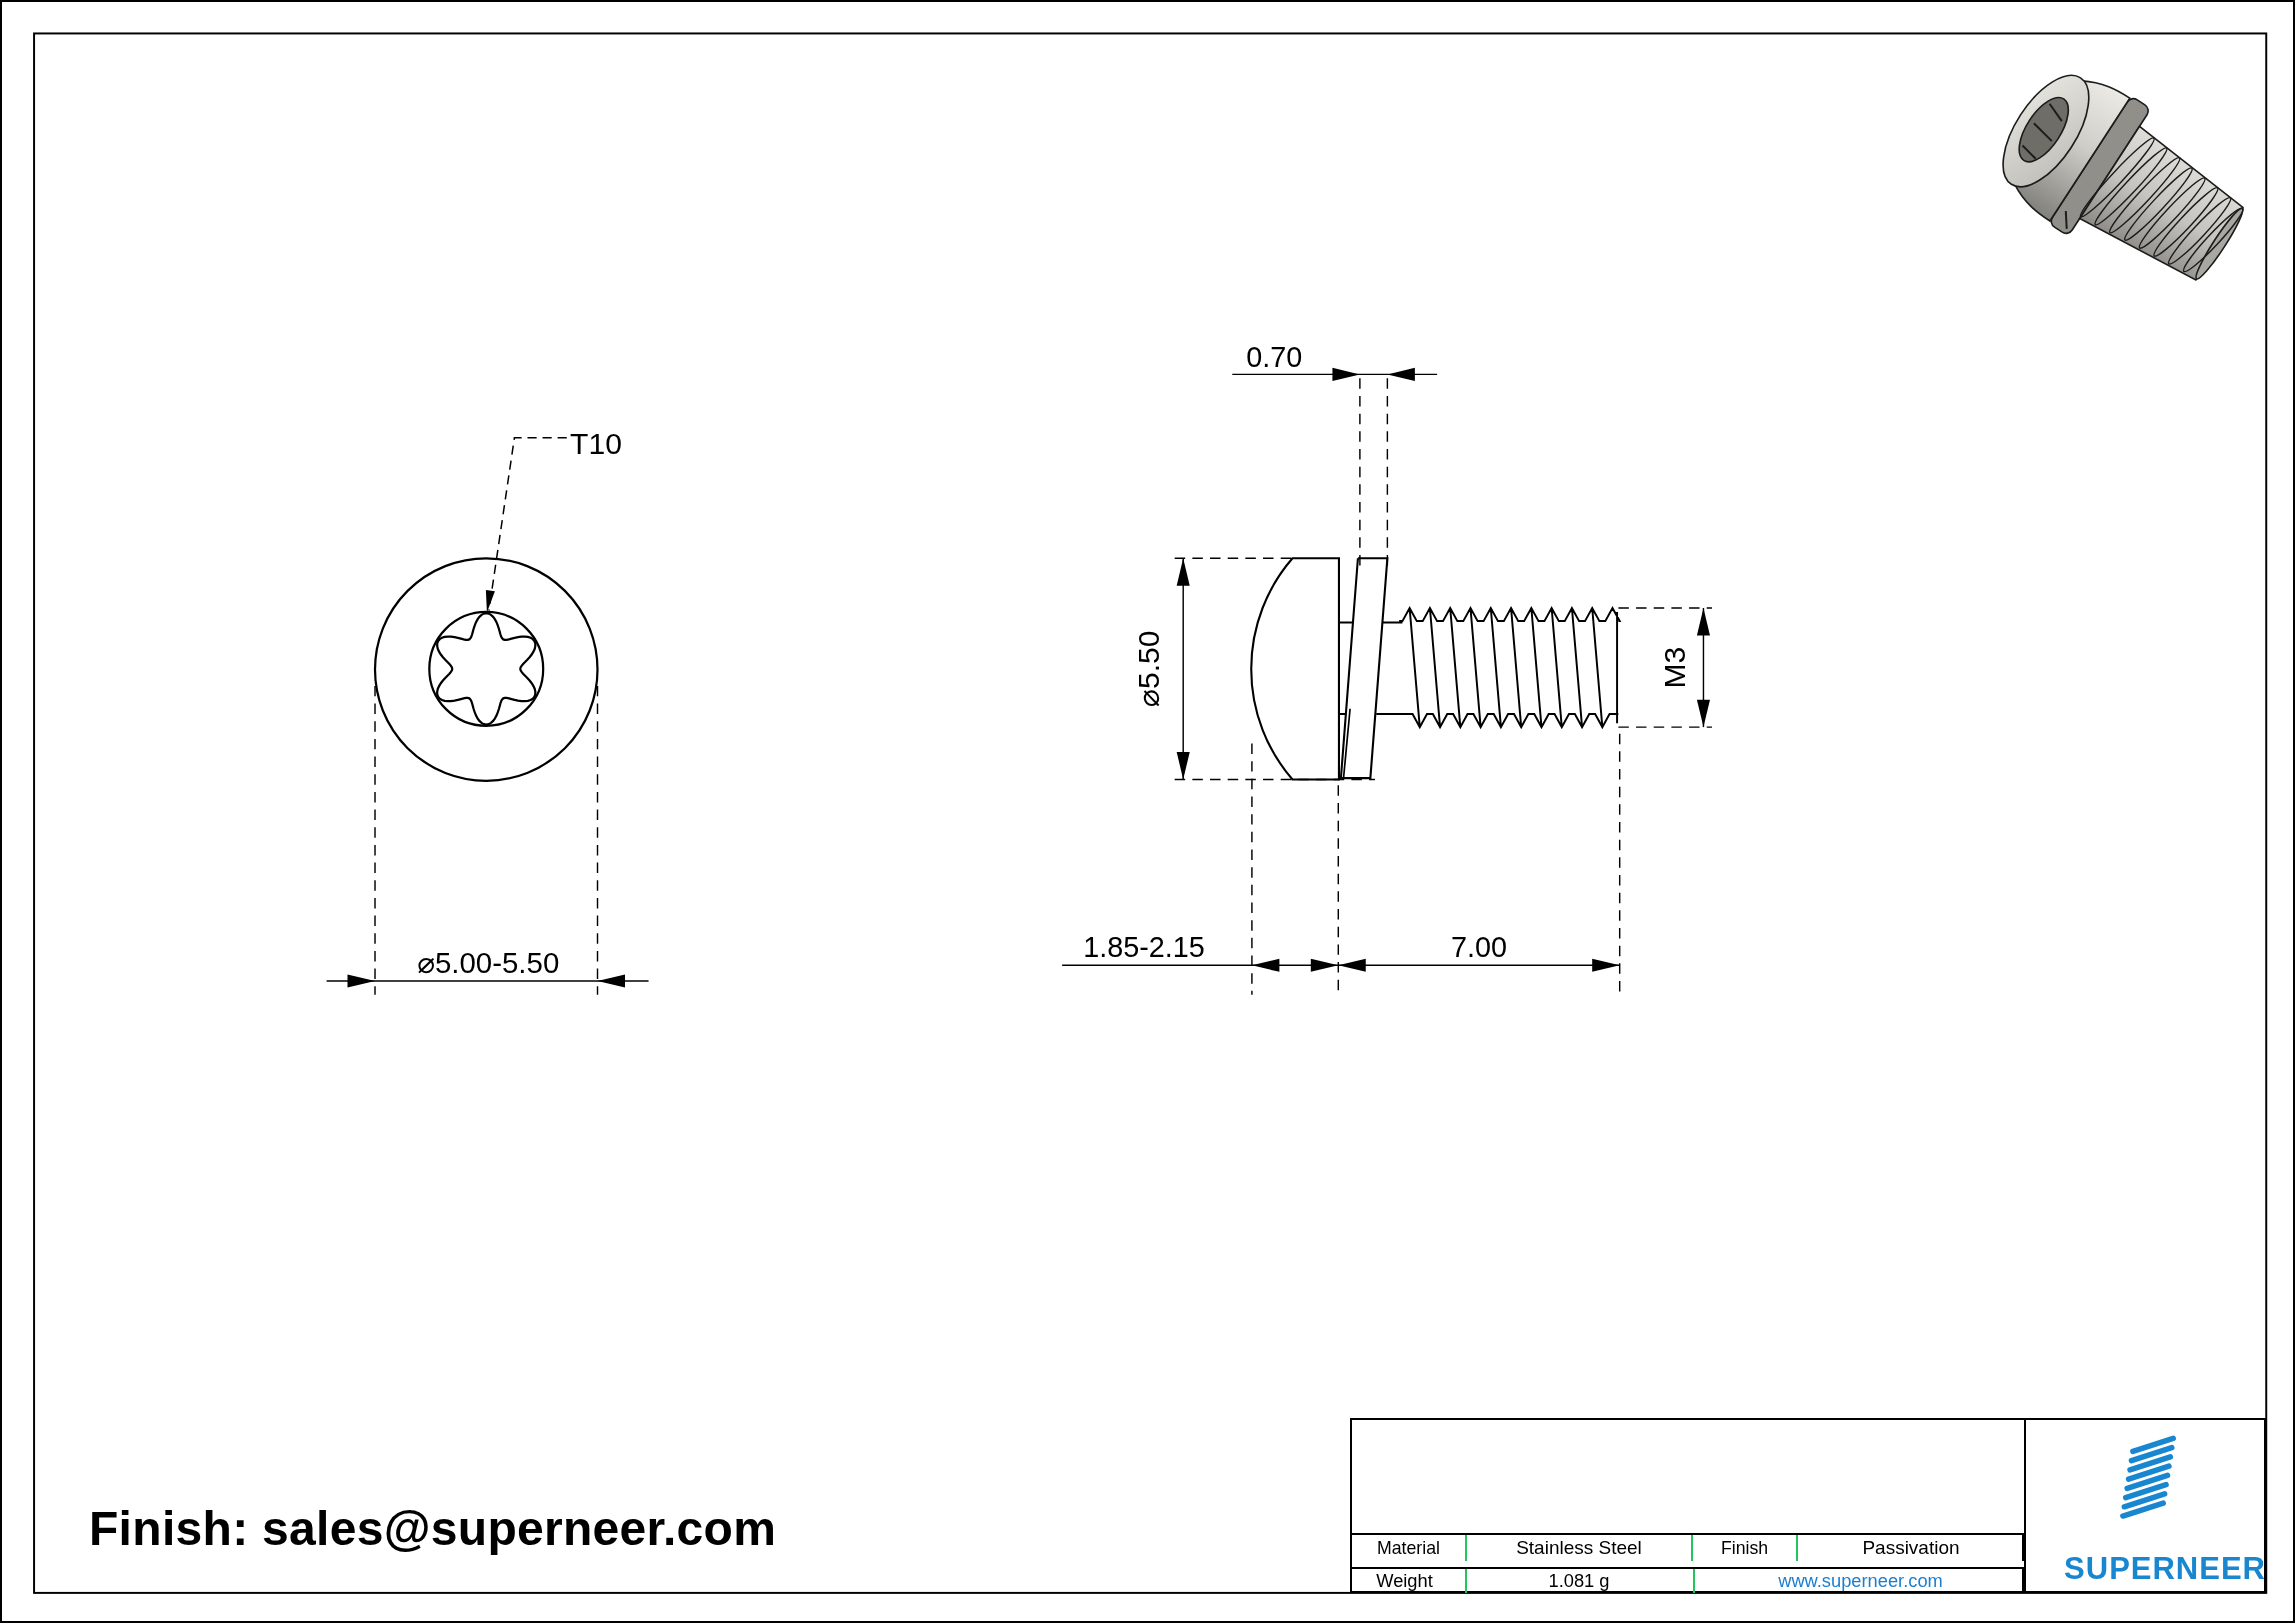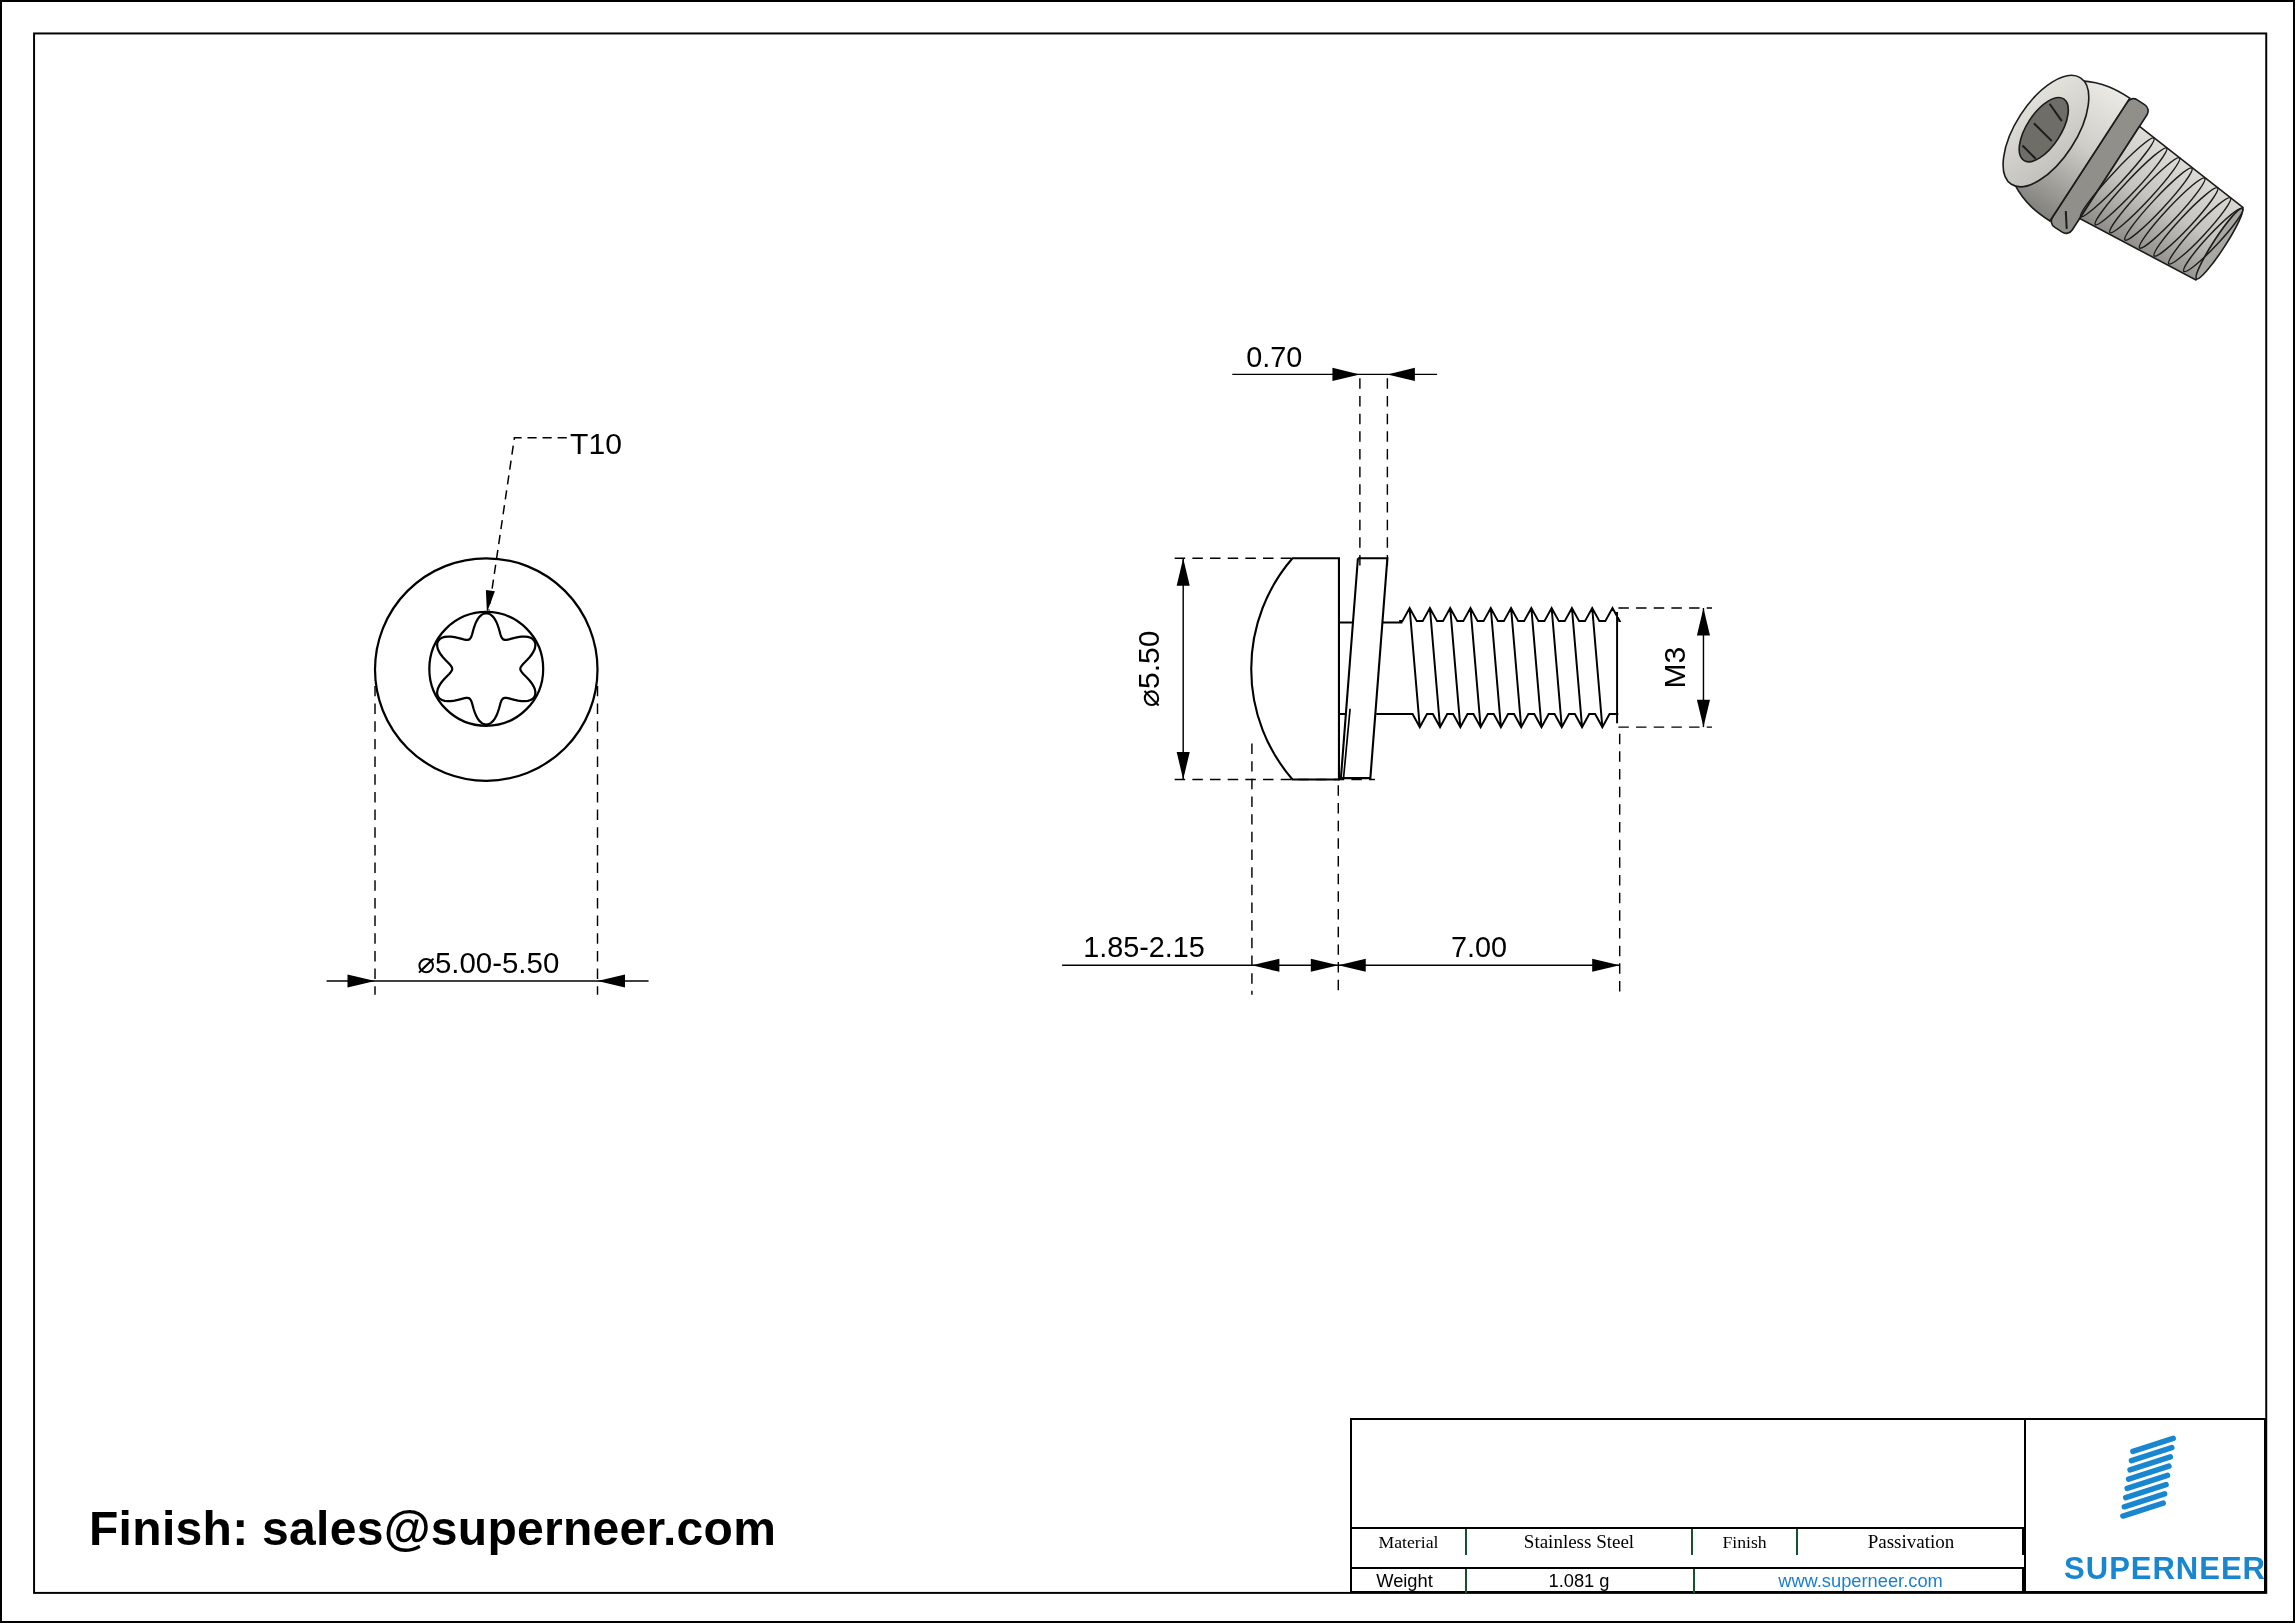--- a/index.html
+++ b/index.html
@@ -35,28 +35,28 @@
   }
   .tb-part{
     position:absolute;left:22px;top:10.5px;
     font-size:37px;font-weight:700;color:#000;letter-spacing:0.7px;
   }
   .tb-desc-text{
     position:absolute;left:22px;top:60px;
     font-size:18.7px;line-height:22px;color:#000;
   }
   .tb-row{position:absolute;left:0;width:672px;height:28px;border-top:2px solid #000;border-right:2px solid #000;}
-  .tb-row.r2{top:107px;font-family:Liberation Serif, serif;}
+  .tb-row.r2{top:113px;}
   .tb-row.r3{top:147px;height:26px;border-right:2px solid #000;}
   .cell{
     position:absolute;top:0;height:100%;
     display:flex;align-items:center;justify-content:center;
     font-size:17.7px;color:#000;white-space:nowrap;
   }
-  .cell.bl{border-left:2px solid #14532d;}
+  .cell.bl{border-left:2px solid #22c55e;}
   .c-mat-l{left:0;width:113px;}
   .c-mat-v{left:113px;width:226px;font-size:19px;}
   .c-fin-l{left:339px;width:105px;}
   .c-fin-v{left:444px;width:228px;font-size:19px;}
   .c-wt-l{left:0;width:105px;font-size:18.3px;}
   .c-wt-v{left:113px;width:226px;font-size:18.3px;}
   .c-web{left:341px;width:333px;font-size:18.3px;color:var(--link,#1a7fd0);}
   .tb-logo{
     position:absolute;left:672px;top:0;width:242px;height:171px;
     border-left:2px solid #000;

